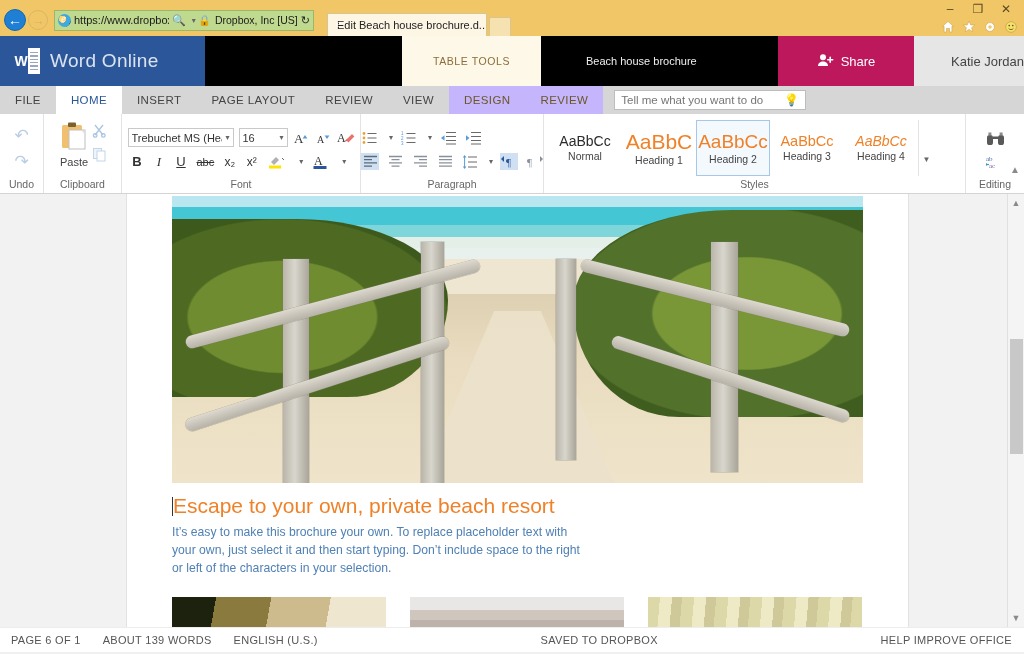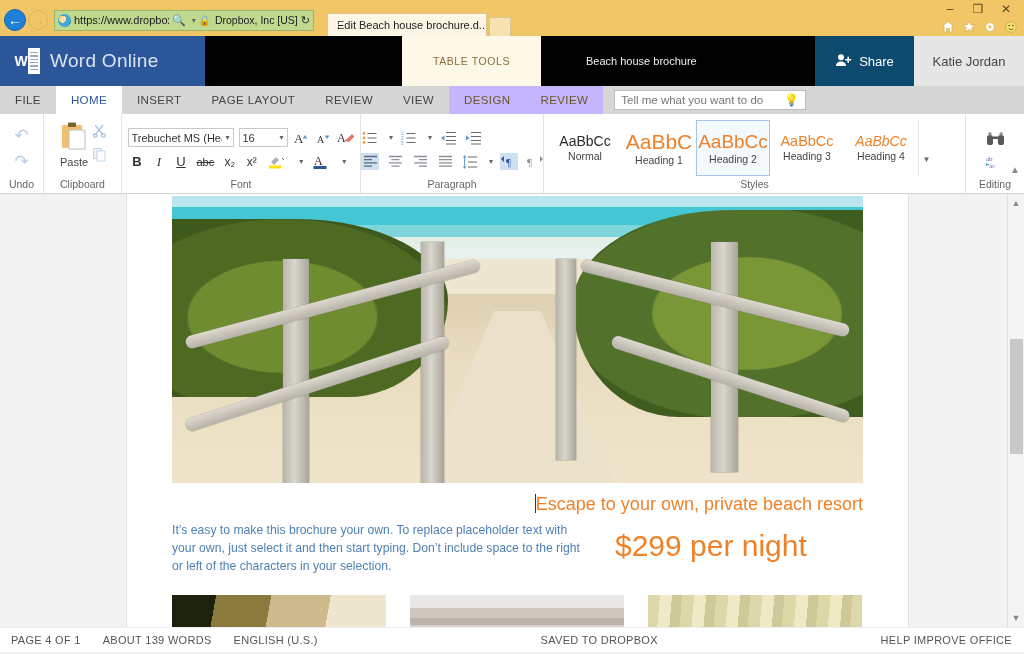--- a/index.html
+++ b/index.html
@@ -57,23 +57,23 @@
   .wo-logo .wsq { width:14px; height:26px; background:#2b579a; color:#fff; font-weight:bold;
                   font-size:14px; display:flex; align-items:center; justify-content:center; }
   .wo-logo .wlines { flex:1; background:#fff; padding:4px 2px; display:flex; flex-direction:column; gap:2px; }
   .wo-logo .wlines i { display:block; height:1.5px; background:#9aa7bd; }
   .wo-title { color:#dbe3f0; font-size:19px; letter-spacing:.3px; }
   .black-gap { width:197px; background:#000; }
   .tabtools { width:139px; background:#fdf8e8; color:#8a6d3b; font-size:10.5px;
               display:flex; align-items:center; justify-content:center; letter-spacing:.6px; }
   .doc-title-wrap { flex:1; background:#000; display:flex; align-items:center; padding-left:45px; }
   .doc-title { color:#efefef; font-size:11px; }
-  .share-btn { width:99px; background:#0c4a6e; color:#fff; display:flex; align-items:center;
+  .share-btn { width:136px; background:#be185d; color:#fff; display:flex; align-items:center;
                justify-content:center; gap:7px; font-size:13px; }
-  .user-wrap { width:110px; background:#e6e6e6; display:flex; align-items:center; justify-content:center; }
+  .user-wrap { width:110px; background:#e6e6e6; display:flex; align-items:center; justify-content:flex-end; }
   .user-name { color:#444; font-size:13px; }
 
   
   #ribbon-tabs { height:28px; background:#d6d6d6; display:flex; align-items:stretch; font-size:11.5px; }
   .rtab { padding:10px 15px; display:flex; align-items:center; color:#444; letter-spacing:.4px; }
   .rtab.active { background:#fff; color:#2b579a; }
   .rtab.ctx { background:#c4b5fd; color:#6b5626; }
   .tellme-wrap { display:flex; align-items:center; padding-left:11px; }
   .tellme {
     width:192px; height:20px; background:#fff; border:1px solid #bdbdbd; font-size:11.5px;
@@ -161,23 +161,22 @@
           border-radius:60% 0 0 40%/50% 0 0 60%; }
   .path { position:absolute; left:36%; top:40%; width:28%; height:60%;
           background:linear-gradient(180deg, rgba(236,226,203,.9), #ece2cb); 
           clip-path:polygon(38% 0,62% 0,100% 100%,0 100%); }
   .post { position:absolute; background:linear-gradient(90deg,#b9b5aa,#d9d6cd 45%,#a9a59a);
           box-shadow:0 0 0 .5px rgba(120,118,110,.5); }
   .rail { position:absolute; height:13px; background:linear-gradient(180deg,#ddd9cf,#b6b2a7);
           border-radius:7px; box-shadow:0 0 0 .5px rgba(120,118,110,.45); }
 
   .heading {
-    color:#ef8128; font-size:18px; margin-top:11px; line-height:1.1; position:relative;
+    color:#ef8128; font-size:21px; margin-top:11px; line-height:1.1; position:relative;
     font-family:"Liberation Sans", sans-serif;
-    text-align:right;
   }
   .caret-bar { display:inline-block; width:1px; height:19px; background:#333; vertical-align:-3px; }
   .body-row { display:flex; margin-top:6px; }
   .body-text { width:415px; color:#4f81b5; font-size:12.2px; line-height:1.48; }
   .price { flex:1; color:#ef8128; font-size:30px; line-height:1; padding-left:28px; padding-top:10px; white-space:nowrap; }
 
   .thumbs { display:flex; gap:24px; margin-top:20px; }
   .thumb { width:214px; height:38px; }
   .th1 { background:linear-gradient(100deg,#1d220e 0 20%, #8a7a3e 20% 45%, #cdbb8e 45% 72%, #efe6cf 72% 100%); }
   .th2 { background:linear-gradient(180deg,#e9e7e6 0 35%, #cfc6bd 35% 60%, #bdb3aa 60% 80%, #d8d2cb 80% 100%); }
@@ -579,41 +578,40 @@
         <div class="rail" style="left:2%;top:49%;width:44%;transform:rotate(-15deg);transform-origin:left center;"></div>
         <div class="rail" style="left:2%;top:78%;width:40%;transform:rotate(-18deg);transform-origin:left center;"></div>
         <div class="rail" style="right:2%;top:45%;width:40%;transform:rotate(14deg);transform-origin:right center;"></div>
         <div class="rail" style="right:2%;top:75%;width:36%;transform:rotate(18deg);transform-origin:right center;"></div>
       </div>
 
       <div class="heading"><span class="caret-bar"></span><span>Escape to your own, private beach resort</span></div>
 
       <div class="body-row">
         <div class="body-text">It’s easy to make this brochure your own. To replace placeholder text with your own, just select it and then start typing. Don’t include space to the right or left of the characters in your selection.</div>
-        <div class="price">$299 per night</div>
       </div>
 
       <div class="thumbs">
         <div class="thumb th1"></div>
         <div class="thumb th2"></div>
         <div class="thumb th3"></div>
       </div>
     </div>
   </div>
 
   <div class="vscroll">
     <div class="arrow">▲</div>
     <div class="thumb-sb"></div>
     <div class="arrow bot">▼</div>
   </div>
 </div>
 
 <div id="status">
   <div class="st-left">
-    <span>PAGE 4 OF 1</span>
+    <span>PAGE 6 OF 1</span>
     <span>ABOUT 139 WORDS</span>
     <span>ENGLISH (U.S.)</span>
   </div>
   <div class="st-mid">SAVED TO DROPBOX</div>
   <div class="st-right">HELP IMPROVE OFFICE</div>
 </div>
 <div id="zoombar">
   
   
   

